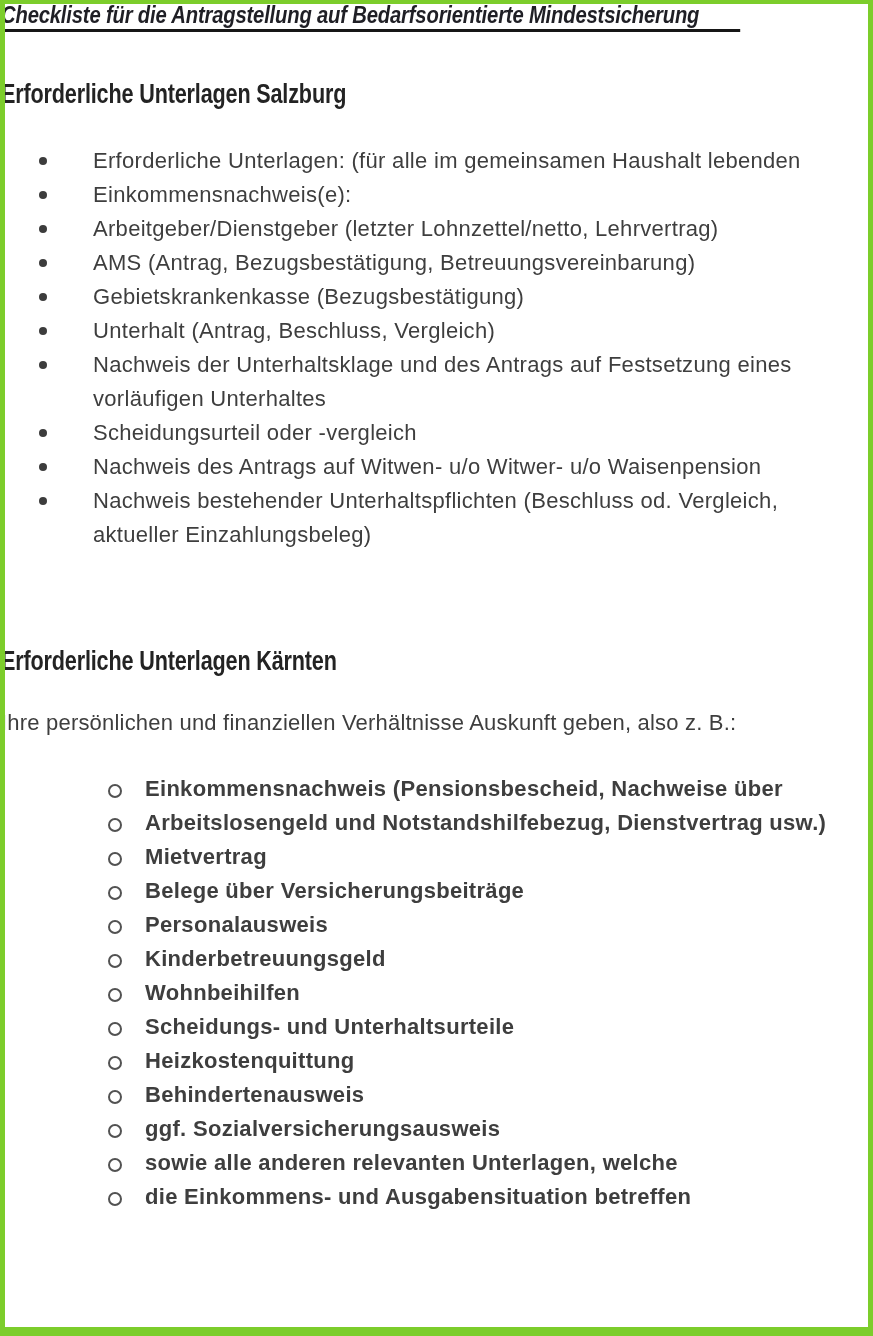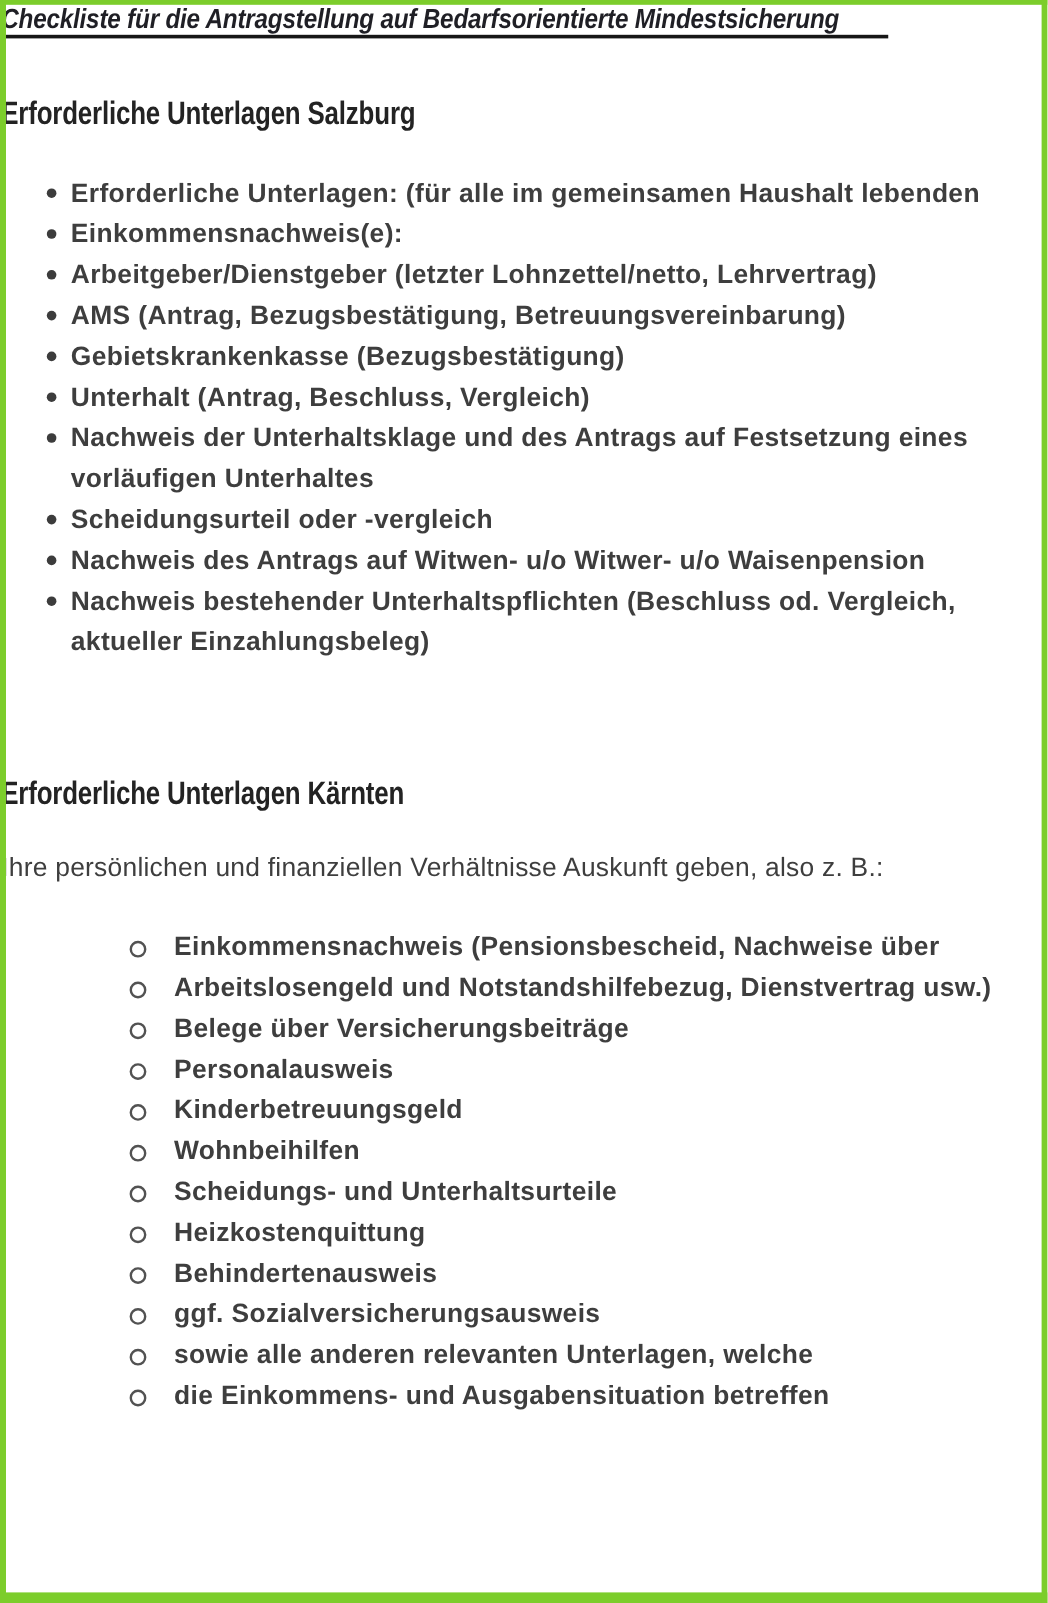--- a/index.html
+++ b/index.html
@@ -36,21 +36,21 @@
   .h-kaernten { margin-top:95px; }
 
   .intro { margin-top:31px; font-size:22px; letter-spacing:0.2px; }
   .intro .line { line-height:33px; white-space:nowrap; }
 
   ul.list { list-style:none; margin:0; padding:0; font-size:22px; letter-spacing:0.3px; }
   ul.list li { position:relative; }
   .li-line { line-height:34px; white-space:nowrap; }
 
   ul.disc { margin-top:36px; }
-  ul.disc li { padding-left:58px;font-weight:bold; }
+  ul.disc li { padding-left:92px; }
   ul.disc li::before {
     content:""; position:absolute; left:38px; top:13px;
     width:8px; height:8px; border-radius:50%; background:#3c3c3c;
   }
 
   ul.circle { margin-top:33px; }
   ul.circle li { padding-left:144px;font-weight:bold; }
   ul.circle li::before {
     content:""; position:absolute; left:107px; top:12px;
     width:10px; height:10px; border-radius:50%;
@@ -113,20 +113,23 @@
   </div>
 
   <ul class="list circle">
       <li>
         <div class="li-line">Einkommensnachweis (Pensionsbescheid, Nachweise über</div>
       </li>
       <li>
         <div class="li-line">Arbeitslosengeld und Notstandshilfebezug, Dienstvertrag usw.)</div>
       </li>
       <li>
+        <div class="li-line">Mietvertrag</div>
+      </li>
+      <li>
         <div class="li-line">Belege über Versicherungsbeiträge</div>
       </li>
       <li>
         <div class="li-line">Personalausweis</div>
       </li>
       <li>
         <div class="li-line">Kinderbetreuungsgeld</div>
       </li>
       <li>
         <div class="li-line">Wohnbeihilfen</div>

